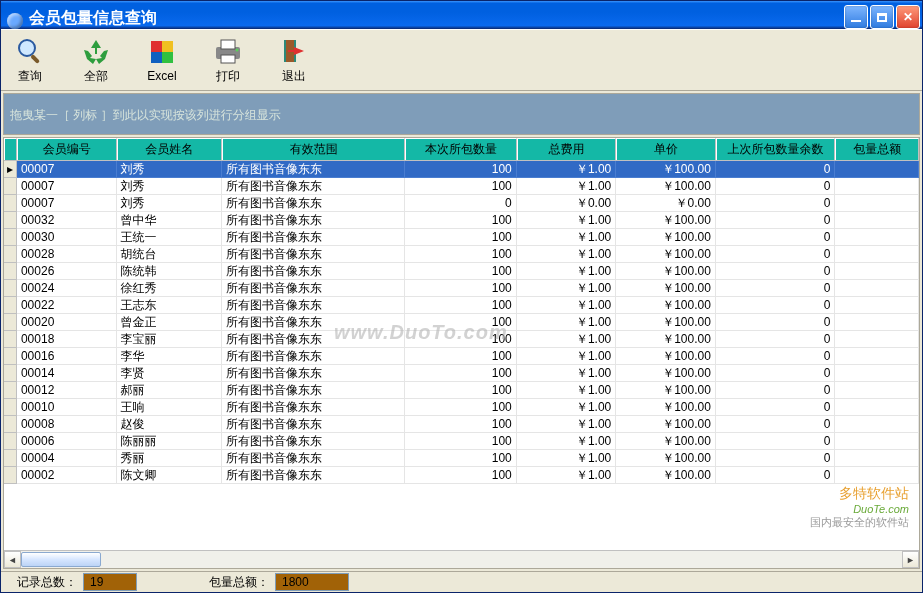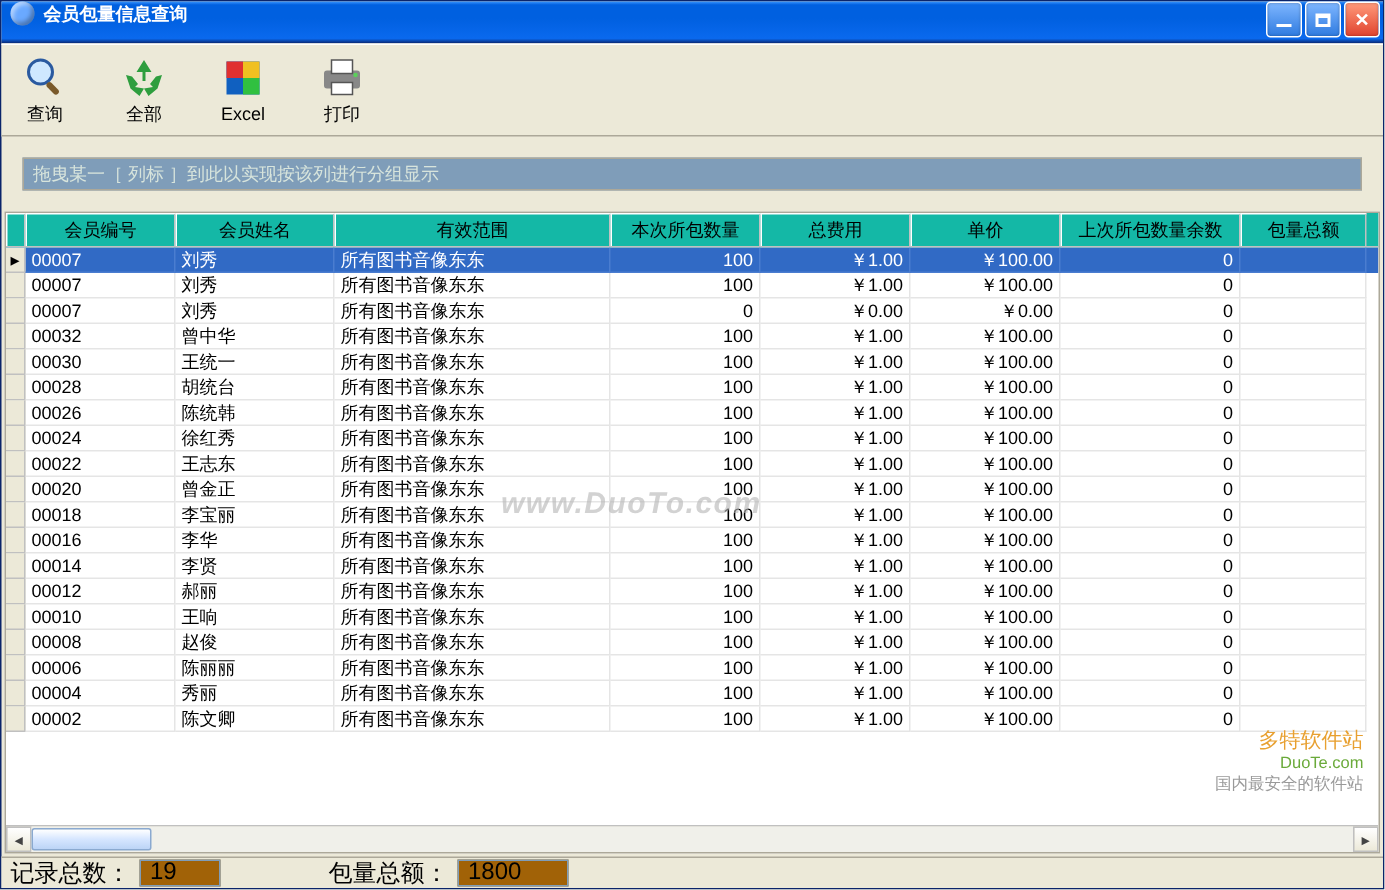--- a/index.html
+++ b/index.html
@@ -1,54 +1,54 @@
 <!DOCTYPE html>
 <html><head>
 <meta charset="utf-8">
 <style>
 html,body{margin:0;padding:0;font-family:"Microsoft YaHei","SimSun",Arial,sans-serif;font-size:12px;background:#ece9d8;overflow:hidden}
 .window{width:923px;height:593px;background:#ece9d8;display:flex;flex-direction:column;border:1px solid #0a246a;box-sizing:border-box}
-.titlebar{height:28px;background:linear-gradient(to bottom,#3a95ff 0%,#0060e0 8%,#0060e0 40%,#0a69ee 88%,#0a246a 100%);display:flex;align-items:flex-start;color:#fff;padding:0 2px 0 6px;font-weight:bold;font-size:12px}
+.titlebar{height:28px;background:linear-gradient(to bottom,#3a95ff 0%,#0060e0 8%,#0060e0 40%,#0a69ee 88%,#0a246a 100%);display:flex;align-items:flex-end;color:#fff;padding:0 2px 0 6px;font-weight:bold;font-size:16px}
 .titlebar .ti{width:16px;height:16px;border-radius:50%;background:#6aa9ff;margin-right:6px;box-shadow:inset -2px -2px 3px rgba(0,0,0,.3),inset 2px 2px 3px rgba(255,255,255,.5)}
 .titlebar .tt{flex:1}
 .winbtns{display:flex;gap:2px}
 .winbtn{width:22px;height:22px;border-radius:3px;border:1px solid #fff;display:flex;align-items:center;justify-content:center;color:#fff;font-weight:bold;font-size:13px;box-shadow:inset 0 0 2px rgba(0,0,0,.3)}
 .wb-min,.wb-max{background:linear-gradient(to bottom,#7eb6ff,#2f7be0)}
 .wb-close{background:linear-gradient(to bottom,#ff9a7a,#e0432f)}
 .wb-min::before{content:"";width:10px;height:2px;background:#fff;margin-top:8px}
 .wb-max::before{content:"";width:10px;height:9px;border:2px solid #fff;border-top-width:3px;box-sizing:border-box}
 .wb-close::before{content:"✕";font-size:12px;line-height:1}
 .toolbar{height:56px;background:#ece9d8;border-bottom:1px solid #aca899;display:flex;align-items:center;padding:2px 6px;gap:20px;border-top:1px solid #fff}
 .tbtn{display:flex;flex-direction:column;align-items:center;width:46px;height:50px;justify-content:center;gap:2px;cursor:pointer}
 .tbtn .ic{width:30px;height:30px;display:flex;align-items:center;justify-content:center}
 .tbtn .lbl{font-size:12px;color:#000}
-.groupbar{height:20px;background:#7f9db9;color:#d7e4dc;display:flex;align-items:center;padding:0 6px;font-size:12px;border:1px solid #aca899;margin:14px}
+.groupbar{height:20px;background:#7f9db9;color:#d7e4dc;display:flex;align-items:flex-end;padding:10px 6px;font-size:12px;border:1px solid #aca899;margin:2px}
 .gridwrap{flex:1;margin:0 2px 2px 2px;background:#fff;border:1px solid #aca899;position:relative;display:flex;flex-direction:column;overflow:hidden}
 .headrow{display:flex;height:22px;background:#14b8a6;border-bottom:1px solid #c0c0c0}
 .hc{border-right:1px solid #c0c0c0;border-left:1px solid #fff;border-top:1px solid #fff;display:flex;align-items:center;justify-content:center;font-size:12px;color:#000;box-sizing:border-box}
 .bodyarea{flex:1;overflow:hidden;position:relative}
 .row{display:flex;height:17px;font-size:12px}
 .row.sel{background:#316ac5;color:#fff}
 .rowind{width:13px;background:#ece9d8;border-right:1px solid #c0c0c0;border-bottom:1px solid #c0c0c0;box-sizing:border-box;display:flex;align-items:center;justify-content:center}
 .sel .rowind{background:#ece9d8;color:#000}
 .cell{border-right:1px solid #e5e5e5;border-bottom:1px solid #e5e5e5;padding:0 4px;display:flex;align-items:center;box-sizing:border-box;white-space:nowrap;overflow:hidden}
 .sel .cell{border-right:1px solid #4a7dd0;border-bottom:1px solid #4a7dd0}
 .ar{justify-content:flex-end}
-.c0{width:100px}.c1{width:106px}.c2{width:184px}.c3{width:100px}.c4{width:100px}.c5{width:100px}.c6{width:120px}.c7{width:84px}
+.c0{width:100px}.c1{width:106px}.c2{width:184px}.c3{width:112px}.c4{width:100px}.c5{width:100px}.c6{width:120px}.c7{width:84px}
 .hind{width:13px}
 .watermark{position:absolute;top:160px;left:330px;font-size:20px;font-family:Liberation Sans, sans-serif;color:rgba(180,180,180,.6);font-style:italic;font-weight:bold;pointer-events:none;letter-spacing:1px}
 .dtmark{position:absolute;right:10px;bottom:20px;text-align:right;pointer-events:none}
 .dtmark .l1{color:#e8a030;font-size:14px;font-weight:normal}
-.dtmark .l2{color:#6aaa3a;font-size:11px;}
+.dtmark .l2{color:#6aaa3a;font-size:11px;font-style:italic}
 .dtmark .l3{color:#999;font-size:11px}
 .hscroll{height:17px;background:#ece9d8;display:flex;align-items:center;border-top:1px solid #c0c0c0}
 .sbtn{width:17px;height:17px;background:linear-gradient(to bottom,#fff,#ece9d8);border:1px solid #c0c0c0;box-sizing:border-box;display:flex;align-items:center;justify-content:center;font-size:9px;color:#444}
 .strack{flex:1;height:17px;background:#f0f0ea;position:relative}
 .sthumb{position:absolute;left:0;width:80px;height:15px;top:1px;background:linear-gradient(to bottom,#fff,#d6e6ff,#bcd4f6);border:1px solid #8aa9d0;box-sizing:border-box;border-radius:2px}
-.statusbar{height:20px;background:#ece9d8;border-top:1px solid #aca899;display:flex;align-items:center;padding:0 6px;gap:6px;font-size:16px}
+.statusbar{height:20px;background:#ece9d8;border-top:1px solid #aca899;display:flex;align-items:center;padding:0 16px;gap:6px;font-size:12px}
 .sbox{background:#a16207;border:1px solid #7f9db9;height:16px;padding:0 6px;min-width:40px;display:inline-flex;align-items:center}
 svg{display:block}
 </style>
 </head>
 <body>
 
 <div class="window">
 
   <div class="titlebar">
     <div class="ti"></div>
@@ -94,20 +94,30 @@
     <div class="tbtn">
       <div class="ic">
         <svg width="30" height="28" viewBox="0 0 30 28">
             <rect x="3" y="10" width="24" height="12" rx="2" fill="#888"></rect>
             <rect x="8" y="3" width="14" height="9" fill="#fff" stroke="#555"></rect>
             <rect x="8" y="18" width="14" height="8" fill="#fff" stroke="#555"></rect>
             <circle cx="24" cy="13" r="1.5" fill="#5ad05a"></circle>
           </svg>
       </div>
       <div class="lbl">打印</div>
+    </div>
+    <div class="tbtn">
+      <div class="ic">
+        <svg width="28" height="28" viewBox="0 0 28 28">
+            <rect x="4" y="3" width="12" height="22" fill="#2a8a7a"></rect>
+            <rect x="6" y="3" width="8" height="22" fill="#9a5a2a"></rect>
+            <path d="M14 10l10 4-10 4v-3h-6v-2h6z" fill="#e03030"></path>
+          </svg>
+      </div>
+      <div class="lbl">退出</div>
     </div>
   </div>
 
   <div class="groupbar">
     <span>拖曳某一［ 列标 ］到此以实现按该列进行分组显示</span>
   </div>
 
   <div class="gridwrap">
     <div class="headrow">
       <div class="hc hind"></div>

